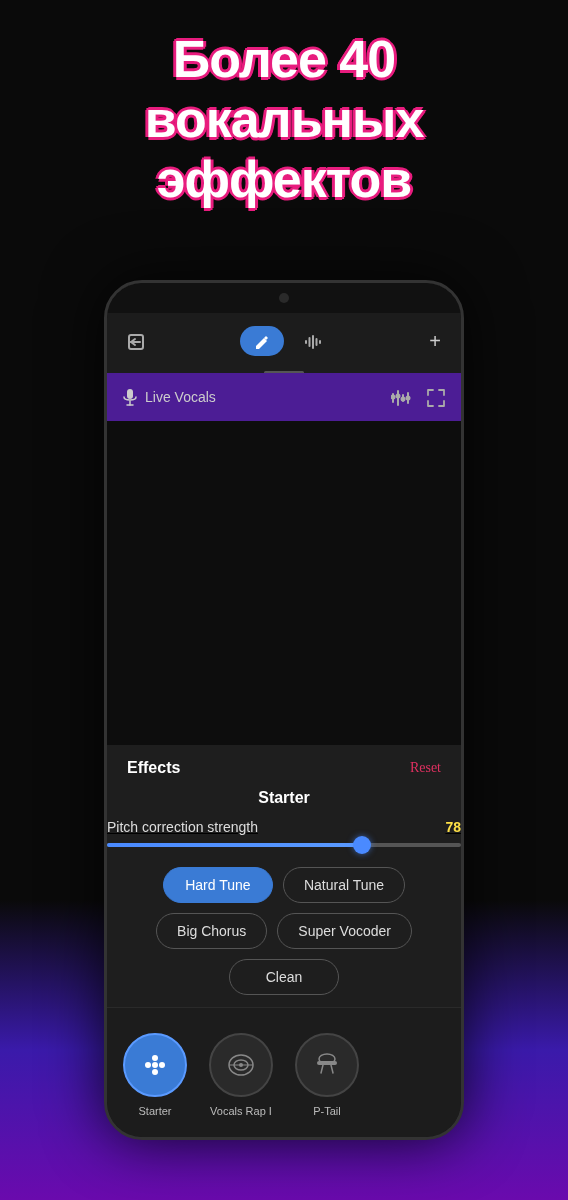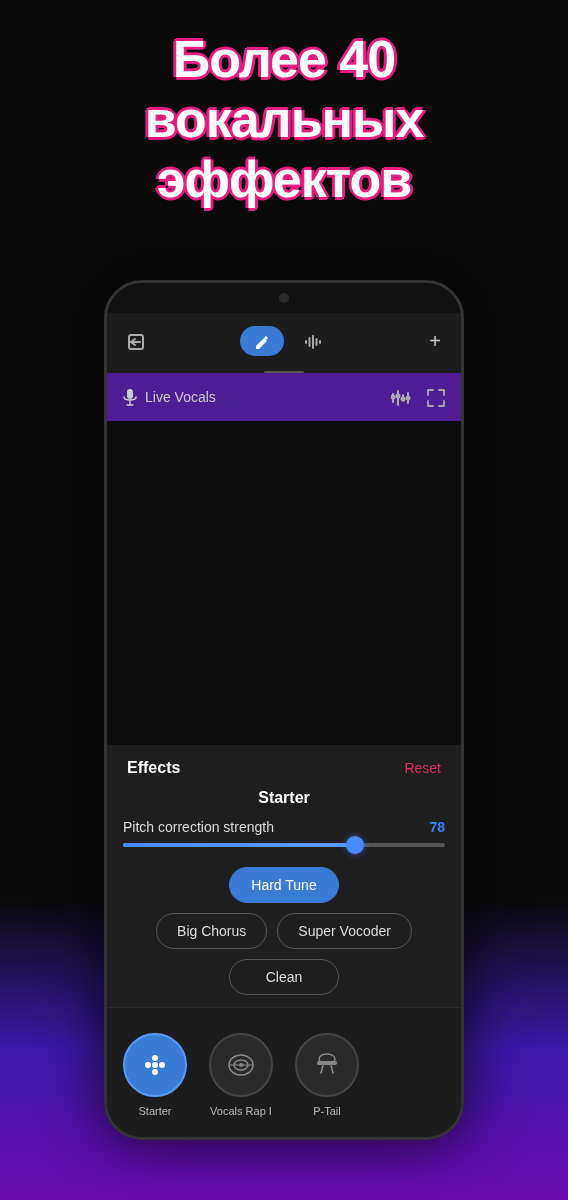--- a/index.html
+++ b/index.html
@@ -220,49 +220,51 @@
     .effects-title {
       color: white;
       font-size: 16px;
       font-weight: 600;
     }
 
     .reset-btn {
       color: #e03060;
       font-size: 14px;
       cursor: pointer;
+      font-family: Liberation Serif, serif;
     }
 
     .starter-label {
       text-align: center;
       color: white;
       font-size: 16px;
       font-weight: 600;
       padding: 4px 0 12px;
     }
 
     
     .pitch-section {
-      padding: 0 16px 12px;
+      padding: 0 0 12px;
+      text-decoration: underline;
     }
 
     .pitch-label-row {
       display: flex;
       justify-content: space-between;
       align-items: center;
       margin-bottom: 8px;
     }
 
     .pitch-label {
       color: #ddd;
       font-size: 14px;
     }
 
     .pitch-value {
-      color: #3b82f6;
+      color: #fde047;
       font-size: 14px;
       font-weight: 600;
     }
 
     .slider-track {
       width: 100%;
       height: 4px;
       background: #555;
       border-radius: 2px;
       position: relative;
@@ -480,20 +482,21 @@
         </div>
         <div class="slider-track">
           <div class="slider-fill"></div>
           <div class="slider-thumb"></div>
         </div>
       </div>
 
       <div class="effects-grid">
         <div class="effects-row">
           <button class="effect-btn active">Hard Tune</button>
+          <button class="effect-btn">Natural Tune</button>
         </div>
         <div class="effects-row">
           <button class="effect-btn">Big Chorus</button>
           <button class="effect-btn">Super Vocoder</button>
         </div>
         <div class="effects-row">
           <button class="effect-btn">Clean</button>
         </div>
       </div>
     </div>

